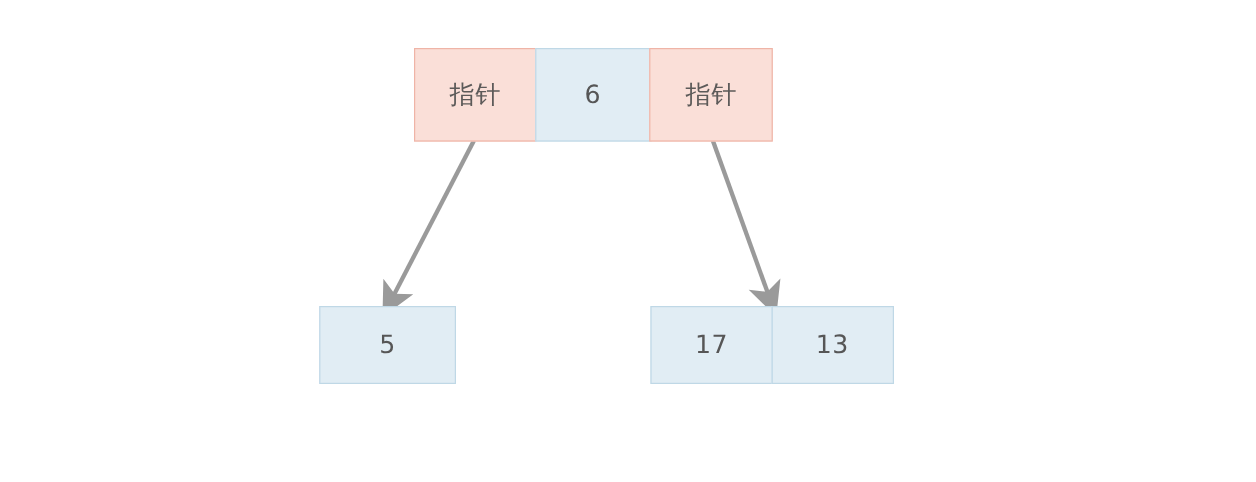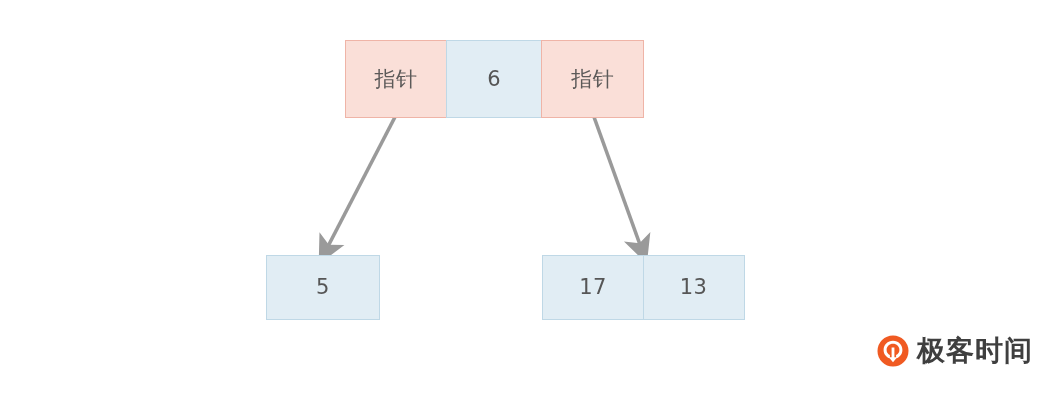--- a/index.html
+++ b/index.html
@@ -144,22 +144,14 @@
 
   <div class="node" id="node-right">
     <div class="cell value c-val">
       <span>17</span>
     </div>
     <div class="cell value c-val">
       <span>13</span>
     </div>
   </div>
 
-  <div id="watermark">
-    <svg class="wm-logo" width="34" height="34" viewBox="0 0 34 34">
-      <circle cx="17" cy="17" r="15.5" fill="#f05a22"></circle>
-      <path d="M17 6.8 C11.6 6.8 7.6 10.8 7.6 15.9 C7.6 20.0 10.2 23.2 13.9 24.3 L13.9 21.0 C11.9 20.1 10.6 18.2 10.6 15.9 C10.6 12.5 13.4 9.8 17 9.8 C20.6 9.8 23.4 12.5 23.4 15.9 C23.4 18.2 22.1 20.1 20.1 21.0 L20.1 24.3 C23.8 23.2 26.4 20.0 26.4 15.9 C26.4 10.8 22.4 6.8 17 6.8 Z" fill="#ffffff"></path>
-      <path d="M15.6 13.4 L18.4 13.4 L18.4 23.3 L21.2 23.3 L17.0 28.2 L12.8 23.3 L15.6 23.3 Z" fill="#ffffff"></path>
-    </svg>
-    <span class="wm-text">极客时间</span>
-  </div>
 
 </div>
 
 </body></html>

